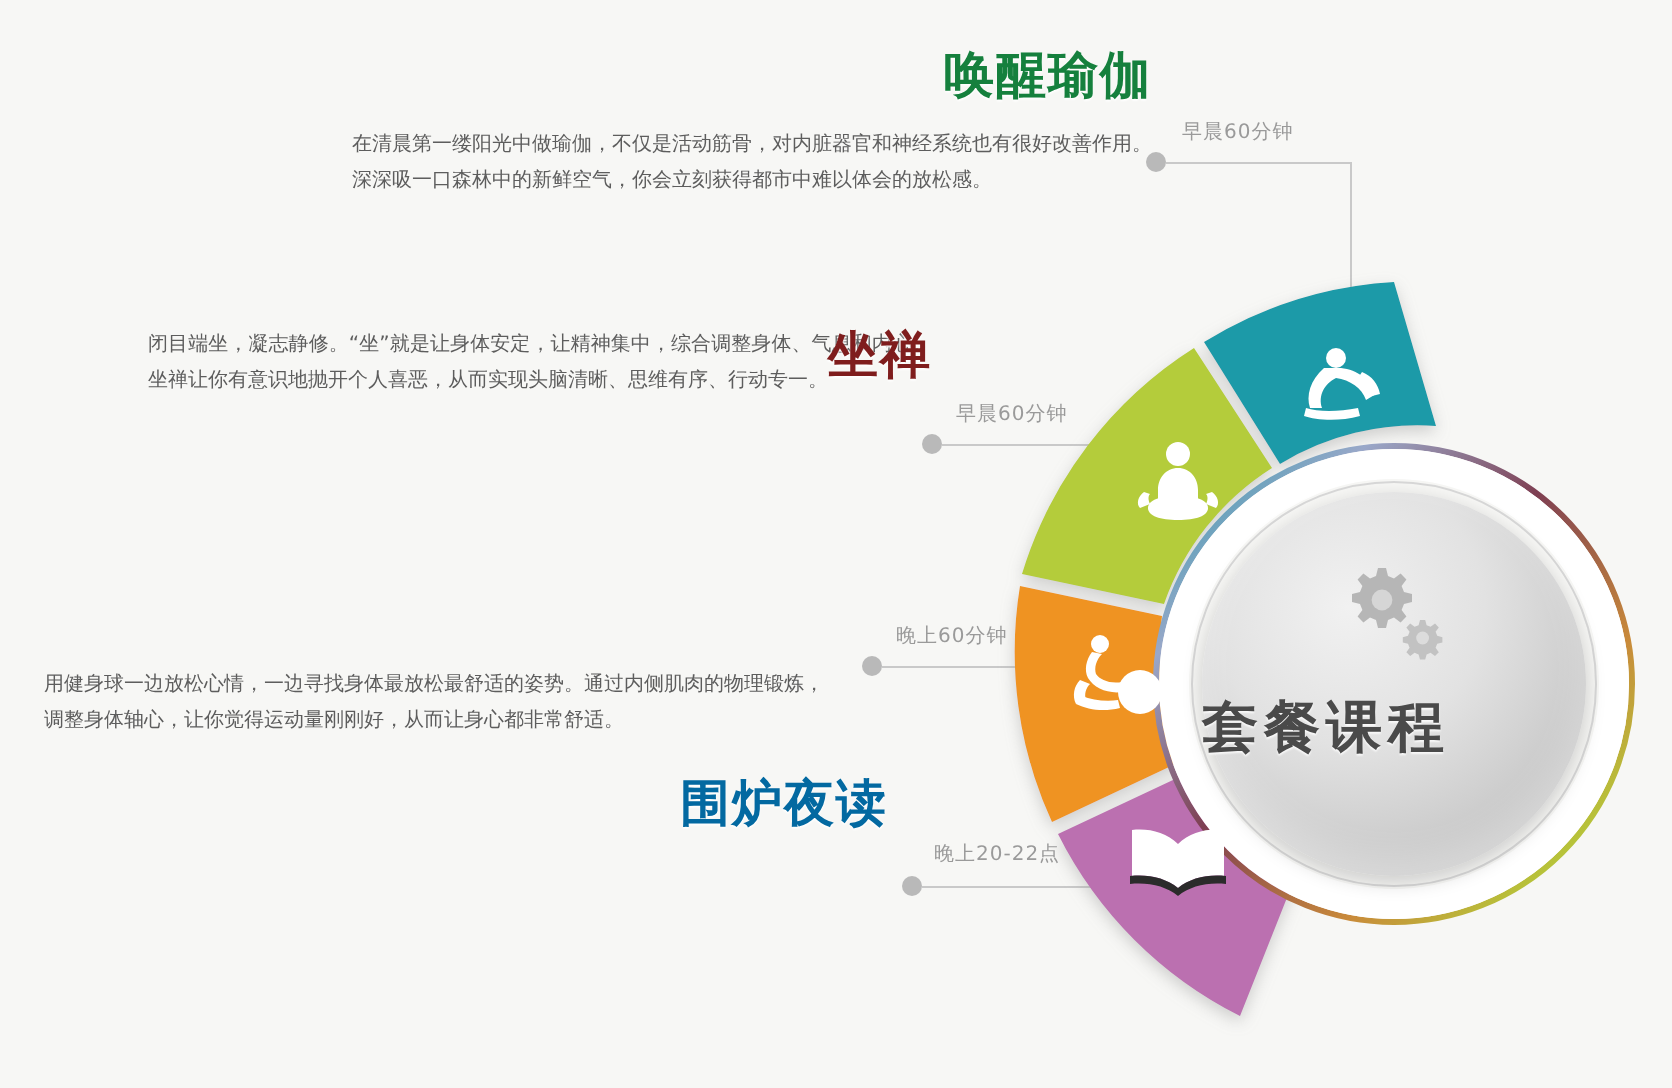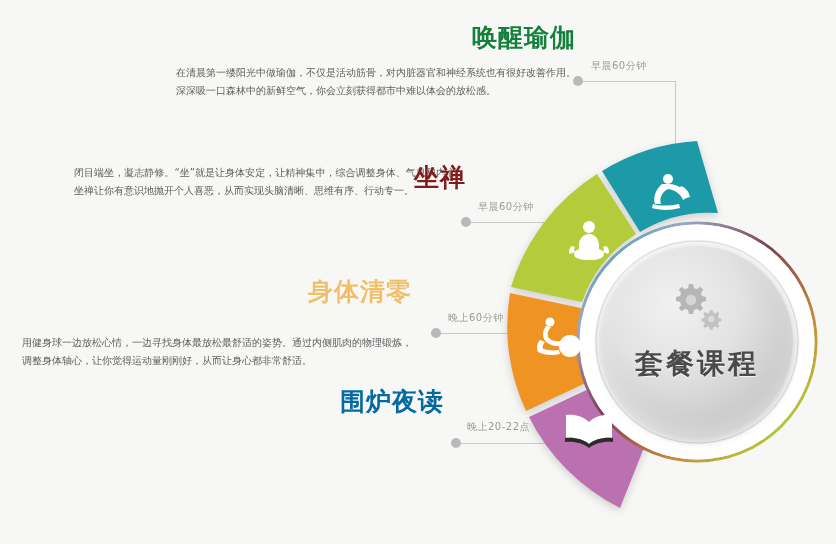--- a/index.html
+++ b/index.html
@@ -92,21 +92,21 @@
   #ic1{left:175px;top:36px;}
   #ic2{left:92px;top:86px;}
   #ic3{left:62px;top:180px;}
   #ic4{left:92px;top:272px;}
 
   #hub{
     position:absolute;left:131px;top:116px;width:192px;height:192px;
     border-radius:50%;
     background:radial-gradient(circle at 38% 30%,#f1f1f1 0%,#e2e2e2 38%,#c9c9c9 72%,#b4b4b4 100%);
     box-shadow:0 3px 10px rgba(0,0,0,.18), inset 0 -8px 18px rgba(255,255,255,.35);
-    display:flex;flex-direction:column;align-items:center;justify-content:center;
+    display:flex;flex-direction:column;align-items:flex-start;justify-content:center;
   }
   #hub-gears{position:absolute;left:50%;top:34px;transform:translateX(-50%);width:70px;height:52px;}
   #hub-text{
     position:relative;top:22px;
     font-size:28px;font-weight:bold;color:#4a4a4a;
     letter-spacing:3px;
     text-shadow:0 1px 1px rgba(255,255,255,.8);
   }
 </style>
 </head>
@@ -118,21 +118,20 @@
     <div class="blk-title t-teal">唤醒瑜伽</div>
     <div class="blk-body">在清晨第一缕阳光中做瑜伽，不仅是活动筋骨，对内脏器官和神经系统也有很好改善作用。深深吸一口森林中的新鲜空气，你会立刻获得都市中难以体会的放松感。</div>
   </div>
 
   <div class="block" id="b2">
     <div class="blk-title t-green">坐禅</div>
     <div class="blk-body">闭目端坐，凝志静修。“坐”就是让身体安定，让精神集中，综合调整身体、气息和内心。坐禅让你有意识地抛开个人喜恶，从而实现头脑清晰、思维有序、行动专一。</div>
   </div>
 
   <div class="block" id="b3">
-    <div class="blk-title t-orange">身体清零</div>
     <div class="blk-body">用健身球一边放松心情，一边寻找身体最放松最舒适的姿势。通过内侧肌肉的物理锻炼，调整身体轴心，让你觉得运动量刚刚好，从而让身心都非常舒适。</div>
   </div>
 
   <div class="block" id="b4">
     <div class="blk-title t-purple">围炉夜读</div>
   </div>
 
   <div class="leader-dot" id="l1-dot"></div>
   <div class="leader" id="l1-line"></div>
   <div class="leader-v" id="l1-vert"></div>

